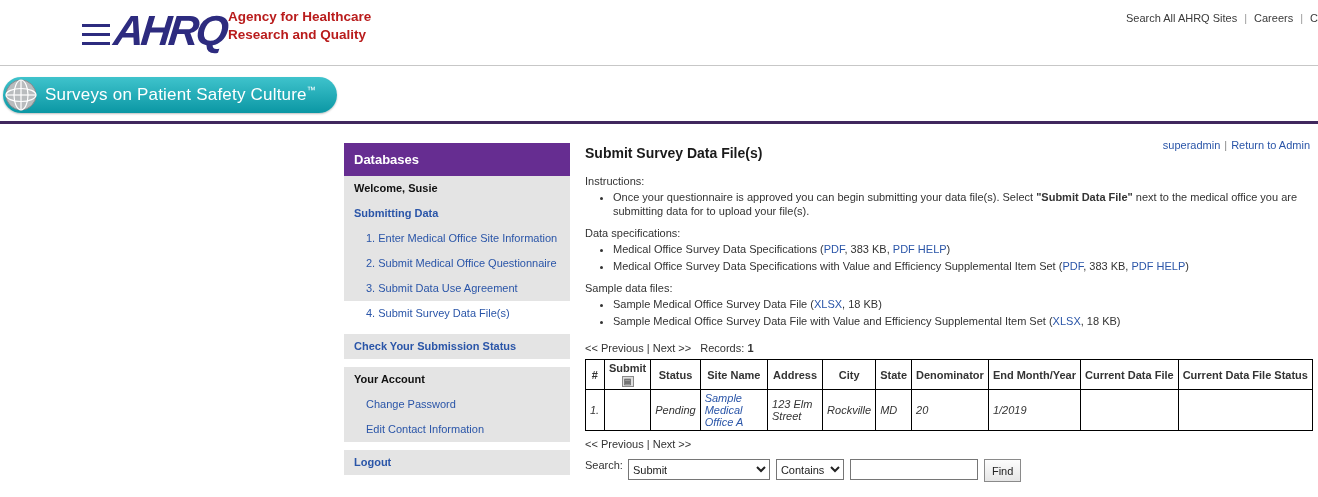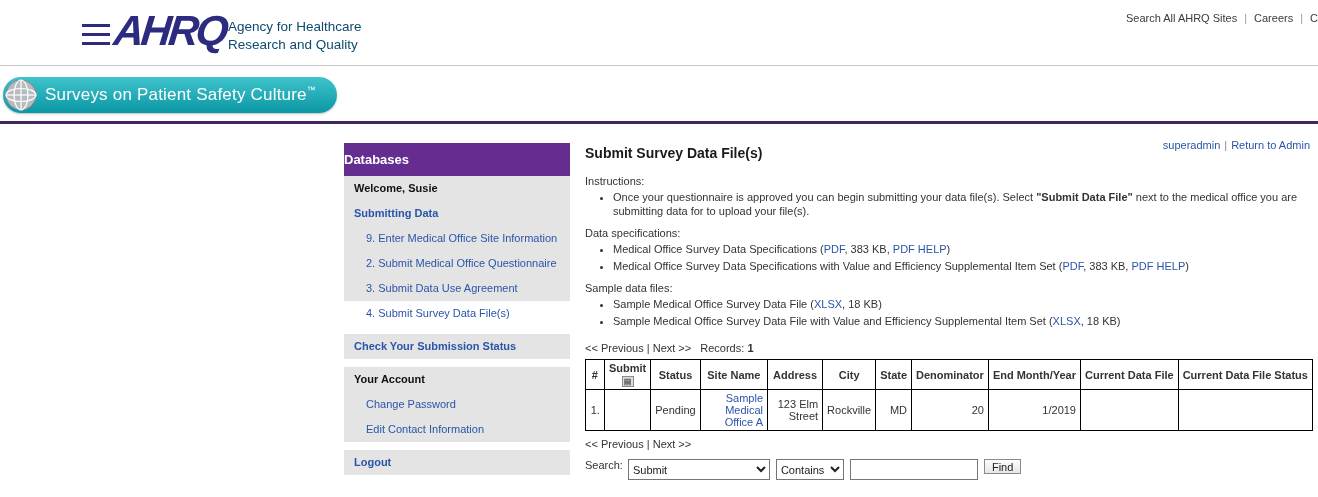--- a/index.html
+++ b/index.html
@@ -20,22 +20,22 @@
     background:#fff; border-bottom:1px solid #c7c7c7;
   }
   .logo { position:absolute; left:82px; top:10px; display:flex; align-items:center; }
   .speed-lines { display:flex; flex-direction:column; justify-content:center; margin-right:4px; margin-top:6px; }
   .speed-lines div { width:28px; height:3px; background:#2d2b7f; margin:3px 0; }
   .logo-letters {
     font-style:italic; font-weight:900; font-size:42px; line-height:1;
     letter-spacing:-3px; color:#2d2b7f; transform:skewX(-6deg);
   }
   .tagline {
-    position:absolute; left:228px; top:18px;
-    font-size:13.5px; font-weight:normal; color:#0c4a6e; line-height:1.3;
+    position:absolute; left:228px; top:8px;
+    font-size:13.5px; font-weight:bold; color:#b91c1c; line-height:1.3;
   }
   .top-links {
     position:absolute; right:0; top:12px; font-size:11px; color:#3a3a3a;
     white-space:nowrap;
   }
   .top-links .sep { color:#999; padding:0 7px; }
   .top-links a { color:#3a3a3a; text-decoration:none; }
 
   
   .banner-strip { position:absolute; top:67px; left:0; width:1124px; height:54px; background:#fff; }
@@ -52,21 +52,21 @@
 
   .purple-rule { position:absolute; top:121px; left:0; width:1318px; height:3px; background:#40285e; }
 
   
   .content { position:absolute; top:124px; left:0; width:1318px; height:373px; background:#fff; }
   .admin-links { position:absolute; top:15px; right:8px; font-size:11px; }
   .admin-links .sep { color:#888; padding:0 4px; }
 
   
   .sidebar { position:absolute; left:344px; top:19px; width:226px; font-size:11px; }
-  .sb-header { background:#662d91; color:#fff; font-weight:bold; font-size:13px; padding:9px 0; }
+  .sb-header { background:#662d91; color:#fff; font-weight:bold; font-size:13px; padding:9px 10px; }
   .sb-block { background:#e4e4e4; margin-bottom:8px; }
   .sb-item { padding:7px 8px 7px 10px; line-height:11px; }
   .sb-item.indent { padding-left:22px; }
   .sb-item.selected { background:#ffffff; }
   .sb-item .link { color:#2a55a8; }
   .sb-text { color:#111; font-weight:bold; }
 
   
   .main { position:absolute; left:585px; top:21px; width:728px; font-size:11px; color:#333; }
   .page-title { font-size:14px; font-weight:bold; color:#1a1a1a; margin-bottom:14px; }
@@ -74,41 +74,41 @@
   ul.blist { list-style:disc; margin:3px 0 0 28px; }
   ul.blist li { margin-bottom:3px; line-height:14px; }
 
   .pager { margin-top:14px; color:#333; }
   .pager .pg { color:#333; }
   .pager .records { margin-left:6px; }
 
   table.data { border-collapse:collapse; margin-top:5px; table-layout:fixed; }
   table.data th, table.data td { border:1px solid #000; font-size:11px; padding:2px 4px; }
   table.data th { font-weight:bold; text-align:center; white-space:nowrap; height:30px; vertical-align:middle; }
-  table.data td { height:40px; vertical-align:middle; text-align:right; word-wrap:break-word; }
+  table.data td { height:40px; vertical-align:middle; text-align:left; word-wrap:break-word;font-style:italic; }
   .mini-icon {
     display:inline-block; width:12px; height:11px; line-height:9px;
     border:1px solid #8a8a8a; background:#dedede; font-size:8px; color:#555;
     margin-top:2px; cursor:pointer;
   }
 
   .pager-bottom { margin-top:7px; }
 
   .search-row { margin-top:9px; display:flex; }
   .search-row .lbl { margin-right:5px; }
   .search-row select, .search-row input[type="text"] {
     font-family:"Liberation Sans", sans-serif;
     font-size:11px; height:21px; border:1px solid #767676; background:#fff; color:#222;
   }
   #search-field { width:142px; margin-right:6px; }
   #search-op { width:68px; margin-right:6px; }
   #search-input { width:128px; margin-right:6px; padding:0 3px; }
   .find-btn {
     font-family:"Liberation Sans", sans-serif; font-size:11px;
-    height:15px; padding:0 7px; border:1px solid #8a8a8a;
+    height:23px; padding:0 7px; border:1px solid #8a8a8a;
     background:linear-gradient(#fdfdfd,#e6e6e6); cursor:pointer; color:#222;
   }
 </style>
 </head>
 <body>
 
 <header class="top-header">
   <div class="logo">
     <div class="speed-lines">
       <div></div>
@@ -146,21 +146,21 @@
   <div class="admin-links">
     <a class="link">superadmin</a><span class="sep">|</span><a class="link">Return to Admin</a>
   </div>
 
   <aside class="sidebar">
     <div class="sb-header">Databases</div>
 
     <div class="sb-block">
       <div class="sb-item"><span class="sb-text">Welcome, Susie</span></div>
       <div class="sb-item"><span class="link b">Submitting Data</span></div>
-      <div class="sb-item indent"><span class="link">9. Enter Medical Office Site Information</span></div>
+      <div class="sb-item indent"><span class="link">1. Enter Medical Office Site Information</span></div>
       <div class="sb-item indent"><span class="link">2. Submit Medical Office Questionnaire</span></div>
       <div class="sb-item indent"><span class="link">3. Submit Data Use Agreement</span></div>
       <div class="sb-item indent selected"><span class="link">4. Submit Survey Data File(s)</span></div>
     </div>
 
     <div class="sb-block">
       <div class="sb-item"><span class="link b">Check Your Submission Status</span></div>
     </div>
 
     <div class="sb-block">

